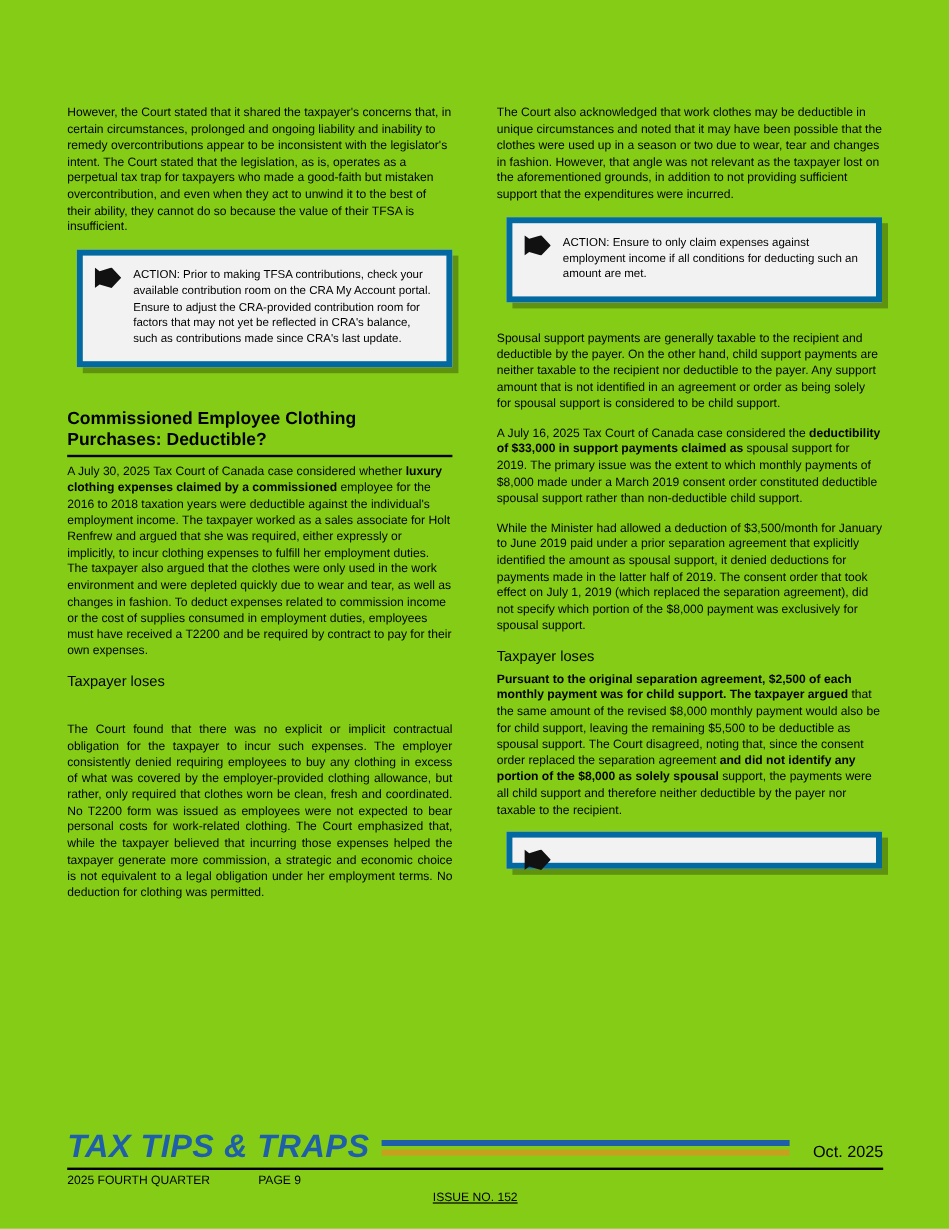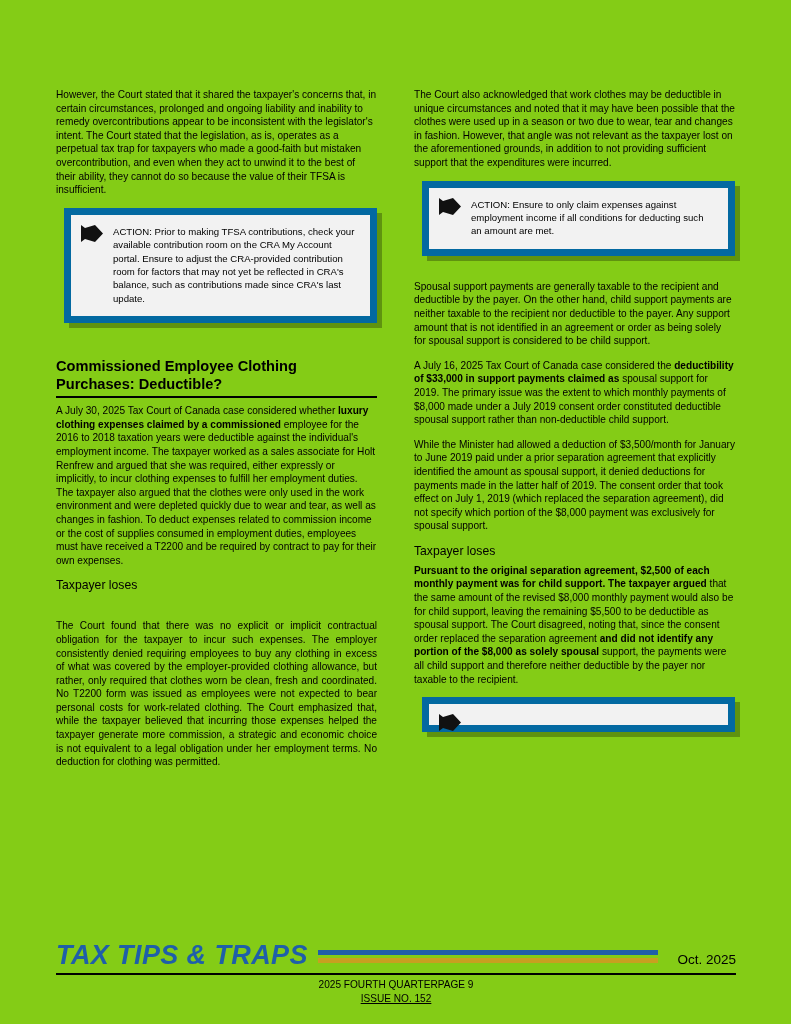--- a/index.html
+++ b/index.html
@@ -57,21 +57,21 @@
   h3.sub {
     font-size: 12.2px;
     font-weight: normal;
     line-height: 15px;
     margin: 4px 0 5px 0;
   }
   
   .action-box {
     position: relative;
     background: #f2f2f2;
-    border: 7px solid #0369a1;
+    border: 5px solid #0369a1;
     box-shadow: 5px 5px 0 rgba(0,0,0,0.28);
     padding: 10px 12px 11px 42px;
     margin: 8px 0 14px 8px;
     font-size: 9.6px;
     line-height: 13.4px;
   }
   .action-arrow {
     position: absolute;
     left: 10px;
     top: 10px;
@@ -142,21 +142,22 @@
     display: flex;
     justify-content: space-between;
     align-items: baseline;
     margin-top: 4px;
     font-size: 10.1px;
   }
   .footer-bottom-inner {
     position: relative;
     width: 100%;
     display: flex;
-    justify-content: center;
+    justify-content: flex-start;
+    gap: 40px;
   }
   .q-left { font-size: 10.1px; }
   .q-right { font-size: 10.1px; }
   .issue {
     position: absolute;
     left: 50%;
     transform: translateX(-50%);
     top: 14px;
     font-size: 10.1px;
     white-space: nowrap;
@@ -202,21 +203,21 @@
           <polygon points="0,0 0,17 4,14 14,17 22,8.5 14,0 4,3" fill="#111111"></polygon>
         </svg>
         <span class="action-text">ACTION: Ensure to only claim expenses against employment income if all conditions for deducting such an amount are met.</span>
       </div>
 
       <div class="gap-sm"></div>
 
 
       <p>Spousal support payments are generally taxable to the recipient and deductible by the payer. On the other hand, child support payments are neither taxable to the recipient nor deductible to the payer. Any support amount that is not identified in an agreement or order as being solely for spousal support is considered to be child support.</p>
 
-      <p><span>A July 16, 2025 Tax Court of Canada case considered the </span><b>deductibility of $33,000 in support payments claimed as</b><span> spousal support for 2019. The primary issue was the extent to which monthly payments of $8,000 made under a July 2019 consent order constituted deductible spousal support rather than non-deductible child support.</span></p>
+      <p><span>A July 16, 2025 Tax Court of Canada case considered the </span><b>deductibility of $33,000 in support payments claimed as</b><span> spousal support for 2019. The primary issue was the extent to which monthly payments of $8,000 made under a March 2019 consent order constituted deductible spousal support rather than non-deductible child support.</span></p>
 
       <p>While the Minister had allowed a deduction of $3,500/month for January to June 2019 paid under a prior separation agreement that explicitly identified the amount as spousal support, it denied deductions for payments made in the latter half of 2019. The consent order that took effect on July 1, 2019 (which replaced the separation agreement), did not specify which portion of the $8,000 payment was exclusively for spousal support.</p>
 
       <h3 class="sub">Taxpayer loses</h3>
 
       <p><b>Pursuant to the original separation agreement, $2,500 of each monthly payment was for child support. The taxpayer argued</b><span> that the same amount of the revised $8,000 monthly payment would also be for child support, leaving the remaining $5,500 to be deductible as spousal support. The Court disagreed, noting that, since the consent order replaced the separation agreement </span><b>and did not identify any portion of the $8,000 as solely spousal</b><span> support, the payments were all child support and therefore neither deductible by the payer nor taxable to the recipient.</span></p>
 
       <div class="action-box">
         <svg class="action-arrow" viewBox="0 0 22 17">
           <polygon points="0,0 0,17 4,14 14,17 22,8.5 14,0 4,3" fill="#111111"></polygon>

